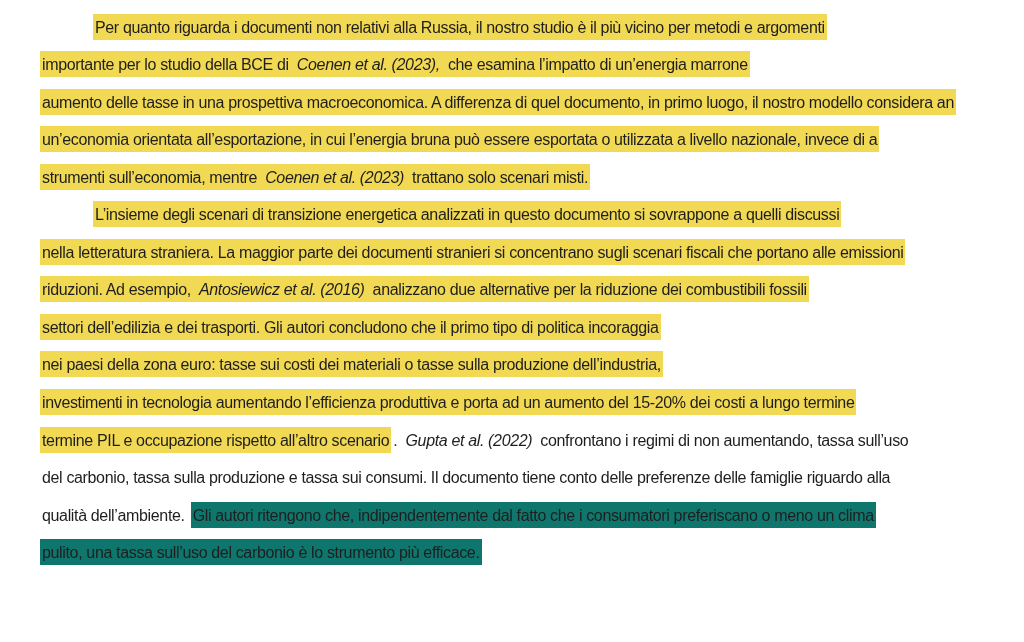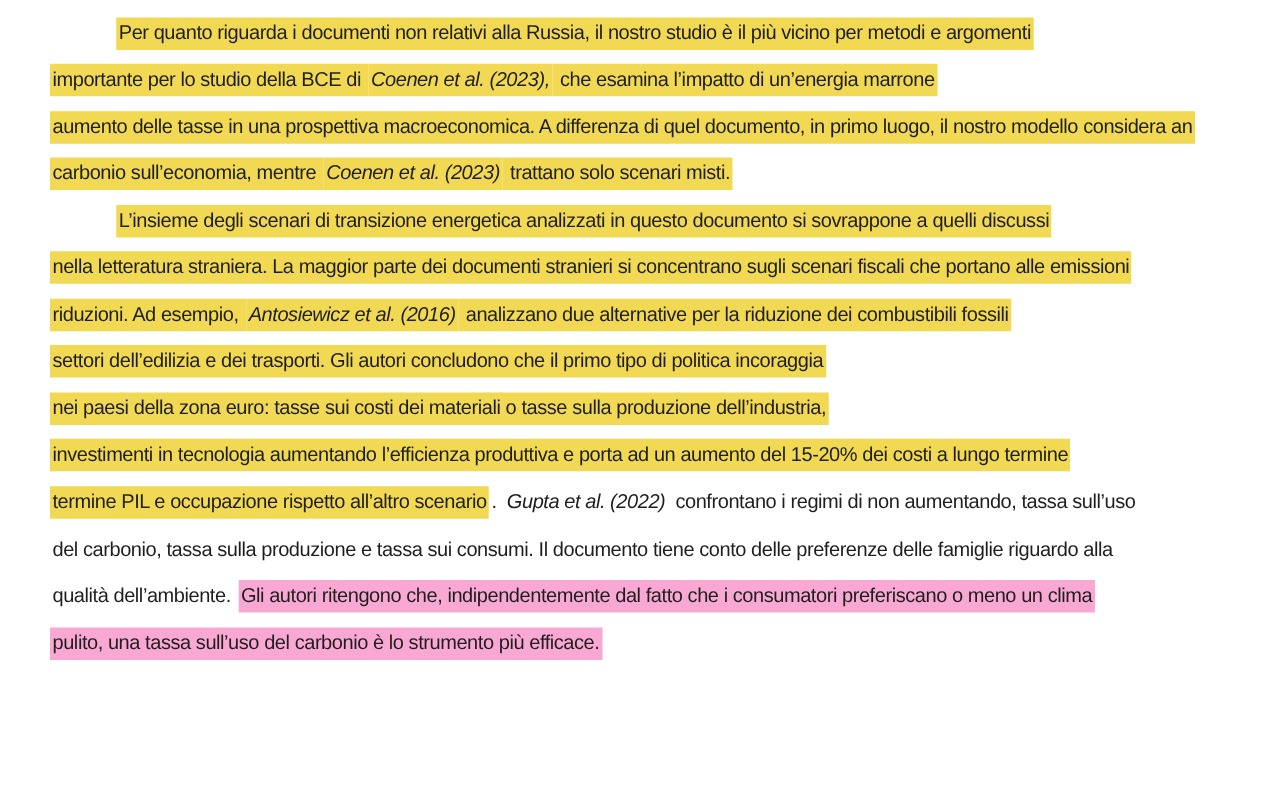--- a/index.html
+++ b/index.html
@@ -32,36 +32,37 @@
   .line.indent {
     text-indent: 53px;
   }
   .seg { 
     padding: 4.5px 2px;
   }
   .hl-yellow {
     background: #f2d954;
   }
   .hl-red {
-    background: #f9a8d4;
+    background: #0f766e;
   }
   .italic {
     font-style: italic;
     margin-top: 26px;
   }
 </style>
 </head>
 <body>
 
 <div class="page">
   <div id="text-body">
       <div class="line indent"><span class="seg hl-yellow">Per quanto riguarda i documenti non relativi alla Russia, il nostro studio è il più vicino per metodi e argomenti</span></div>
       <div class="line"><span class="seg hl-yellow">importante per lo studio della BCE di </span><span class="seg hl-yellow italic">Coenen et al. (2023),</span><span class="seg hl-yellow"> che esamina l’impatto di un’energia marrone</span></div>
       <div class="line"><span class="seg hl-yellow">aumento delle tasse in una prospettiva macroeconomica. A differenza di quel documento, in primo luogo, il nostro modello considera an</span></div>
-      <div class="line"><span class="seg hl-yellow">carbonio sull’economia, mentre </span><span class="seg hl-yellow italic">Coenen et al. (2023)</span><span class="seg hl-yellow"> trattano solo scenari misti.</span></div>
+      <div class="line"><span class="seg hl-yellow">un’economia orientata all’esportazione, in cui l’energia bruna può essere esportata o utilizzata a livello nazionale, invece di a</span></div>
+      <div class="line"><span class="seg hl-yellow">strumenti sull’economia, mentre </span><span class="seg hl-yellow italic">Coenen et al. (2023)</span><span class="seg hl-yellow"> trattano solo scenari misti.</span></div>
       <div class="line indent"><span class="seg hl-yellow">L’insieme degli scenari di transizione energetica analizzati in questo documento si sovrappone a quelli discussi</span></div>
       <div class="line"><span class="seg hl-yellow">nella letteratura straniera. La maggior parte dei documenti stranieri si concentrano sugli scenari fiscali che portano alle emissioni</span></div>
       <div class="line"><span class="seg hl-yellow">riduzioni. Ad esempio, </span><span class="seg hl-yellow italic">Antosiewicz et al. (2016)</span><span class="seg hl-yellow"> analizzano due alternative per la riduzione dei combustibili fossili</span></div>
       <div class="line"><span class="seg hl-yellow">settori dell’edilizia e dei trasporti. Gli autori concludono che il primo tipo di politica incoraggia</span></div>
       <div class="line"><span class="seg hl-yellow">nei paesi della zona euro: tasse sui costi dei materiali o tasse sulla produzione dell’industria,</span></div>
       <div class="line"><span class="seg hl-yellow">investimenti in tecnologia aumentando l’efficienza produttiva e porta ad un aumento del 15-20% dei costi a lungo termine</span></div>
       <div class="line"><span class="seg hl-yellow">termine PIL e occupazione rispetto all’altro scenario</span><span class="seg">. </span><span class="seg italic">Gupta et al. (2022)</span><span class="seg"> confrontano i regimi di non aumentando, tassa sull’uso</span></div>
       <div class="line"><span class="seg">del carbonio, tassa sulla produzione e tassa sui consumi. Il documento tiene conto delle preferenze delle famiglie riguardo alla</span></div>
       <div class="line"><span class="seg">qualità dell’ambiente. </span><span class="seg hl-red">Gli autori ritengono che, indipendentemente dal fatto che i consumatori preferiscano o meno un clima</span></div>
       <div class="line"><span class="seg hl-red">pulito, una tassa sull’uso del carbonio è lo strumento più efficace.</span></div>

